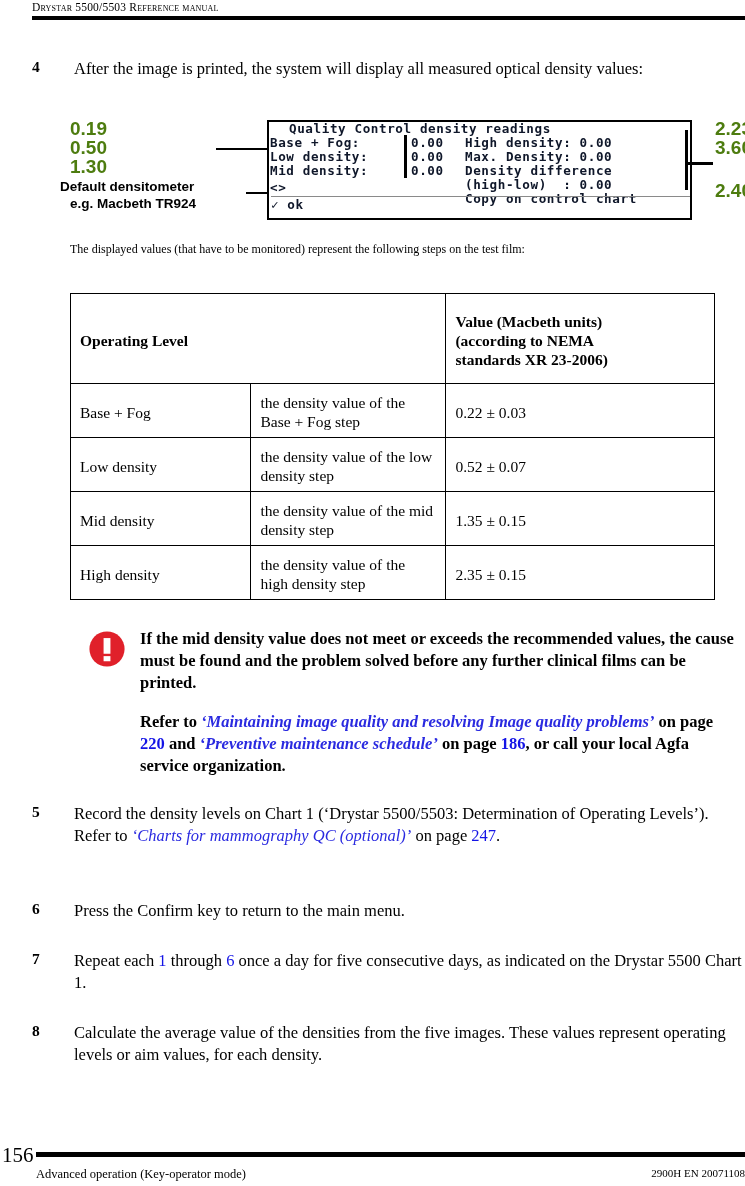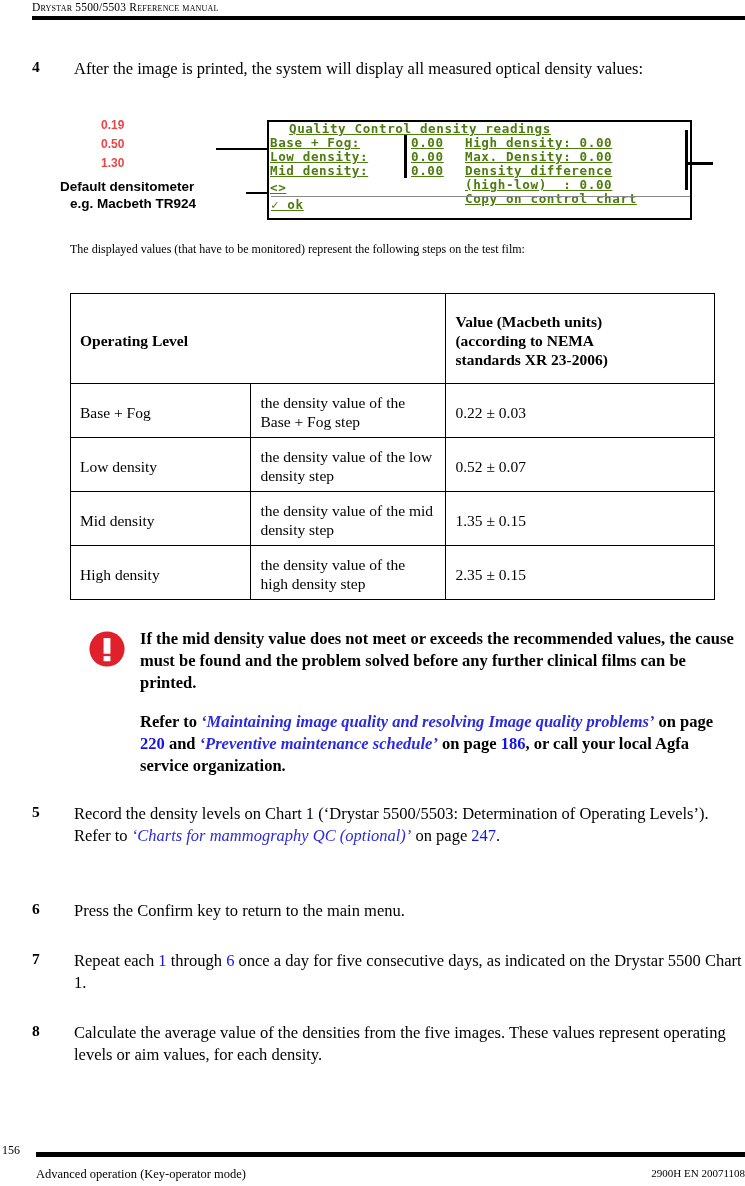--- a/index.html
+++ b/index.html
@@ -82,22 +82,21 @@
     box-sizing: border-box;
     overflow: hidden;
   }
   .lcd-text {
     font-family: "DejaVu Sans Mono", "Liberation Mono", monospace;
     font-size: 12.6px;
     line-height: 14.3px;
     letter-spacing: 0.6px;
     font-weight: bold;
     white-space: pre;
-    color: #4d7c0f;
-    text-decoration: underline;
+    color: #0f172a;
   }
   .lcd-title {
     position: absolute;
     left: 20px;
     top: 0px;
   }
   .lcd-row {
     position: absolute;
     left: 1px;
   }
@@ -130,23 +129,22 @@
     position: absolute;
     left: 1px;
     top: 59px;
   }
 
   
   .callout-val {
     position: absolute;
     font-family: "Liberation Sans", sans-serif;
     font-weight: bold;
-    font-size: 12px;
-    color: #ef4444;
-    margin-left: 31px;
+    font-size: 19px;
+    color: #4d7c0f;
   }
   .callout-note {
     position: absolute;
     font-family: "Liberation Sans", sans-serif;
     font-weight: bold;
     font-size: 13.5px;
     line-height: 17px;
     color: #000;
   }
   .lead-line {
@@ -212,21 +210,21 @@
     line-height: 22px;
     font-weight: bold;
   }
   .note-p2 { margin-top: 17px; }
 
   
   .footer-pageno {
     position: absolute;
     left: 2px;
     top: 1143px;
-    font-size: 12px;
+    font-size: 21px;
     color: #000;
   }
   .footer-rule {
     position: absolute;
     left: 36px;
     top: 1152px;
     width: 709px;
     height: 5px;
     background: #000;
   }

